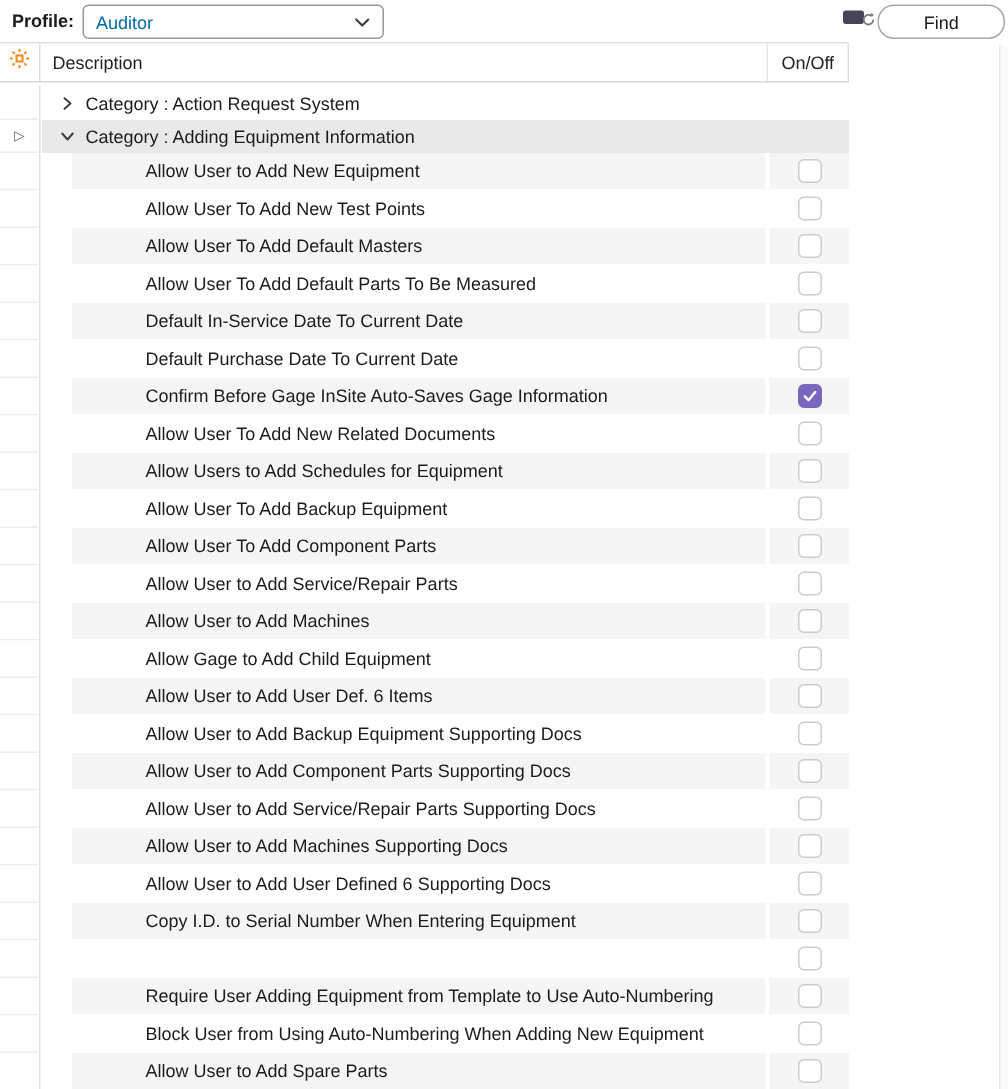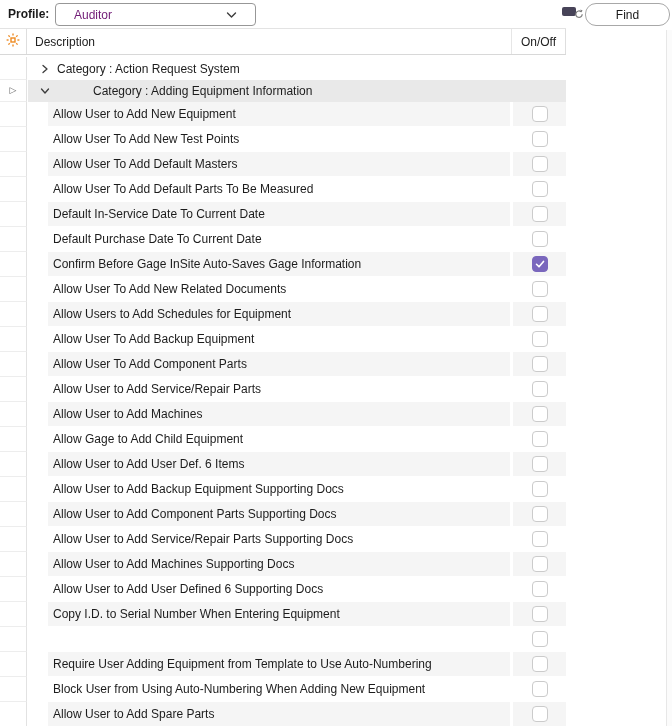--- a/index.html
+++ b/index.html
@@ -7,21 +7,21 @@
     width:672px;height:726px;overflow:hidden;position:relative;
     background:#ffffff;font-family:"Liberation Sans",sans-serif;
     -webkit-font-smoothing:antialiased;
   }
   
   .topbar{position:absolute;top:0;left:0;width:584px;height:28px;background:#fff;}
   .profile-label{position:absolute;left:8px;top:7px;font-size:12px;font-weight:bold;color:#1a1a1a;}
   .profile-select{
     position:absolute;left:55px;top:3px;width:201px;height:23px;box-sizing:border-box;
     border:1px solid #979797;border-radius:4px;background:#fff;
-    display:flex;align-items:center;padding:0 18px;font-size:12px;color:#701a75;cursor:default;
+    display:flex;align-items:center;padding:0 8px;font-size:12px;color:#0369a1;cursor:default;
   }
   .profile-select .chev{margin-left:auto;display:flex;align-items:center;}
   .sync-icon{position:absolute;left:562px;top:6px;width:22px;height:17px;}
   .sync-icon .rect{position:absolute;left:0;top:1px;width:14px;height:9px;background:#474358;border-radius:2px;}
   .sync-icon .refresh{position:absolute;right:0;bottom:0;}
   .find-button{
     position:absolute;left:585px;top:3px;width:85px;height:23px;box-sizing:border-box;
     border:1px solid #a8a8a8;border-radius:11px;background:#fff;
     font-size:12px;color:#1a1a1a;display:flex;align-items:center;justify-content:center;cursor:default;
   }
@@ -39,30 +39,30 @@
   
   .grid-body{position:absolute;top:57px;left:0;width:672px;text-align:right;}
   .row{position:relative;width:566px;}
   .gutter-cell{position:absolute;left:0;top:0;width:27px;height:100%;box-sizing:border-box;
     background:#fff;border-right:1px solid #e2e2e2;border-bottom:1px solid #ededed;
     display:flex;align-items:center;justify-content:center;}
   .row-indicator{font-size:9px;color:#666;line-height:1;}
   .cat-row{height:23px;}
   .cat-row.selected{height:22px;}
   .cat-body{position:absolute;left:28px;top:0;width:538px;height:100%;display:flex;align-items:center;background:#fff;}
-  .cat-row.selected .cat-body{background:#e9e9e9;gap:36px;}
+  .cat-row.selected .cat-body{background:#e9e9e9;}
   .cat-chevron{width:10px;margin-left:12px;margin-right:7px;display:flex;align-items:center;}
   .cat-label{font-size:12px;color:#1c1c1c;white-space:nowrap;}
   .item-row{height:25px;}
   .desc-cell{position:absolute;left:48px;top:0;height:24px;width:462px;box-sizing:border-box;
     display:flex;align-items:center;padding-left:5px;background:#fff;}
   .onoff-cell{position:absolute;left:513px;top:0;height:24px;width:53px;
     display:flex;align-items:center;justify-content:center;background:#fff;}
   .item-row.odd .desc-cell,.item-row.odd .onoff-cell{background:#f5f5f5;}
-  .item-label{font-size:12px;color:#1c1c1c;white-space:nowrap;}
+  .item-label{font-size:12px;color:#1c1c1c;white-space:nowrap;margin-left:44px;}
   .checkbox{width:16px;height:16px;box-sizing:border-box;border:1px solid #cbcbcb;border-radius:4px;
     background:#fff;display:flex;align-items:center;justify-content:center;cursor:default;}
   .checkbox.checked{background:#7a67bd;border-color:#7a67bd;}
   
   .scroll-track{position:absolute;left:666px;top:30px;width:6px;height:696px;box-sizing:border-box;
     background:#fbfbfb;border-left:1px solid #e7e7e7;}
 </style>
 </head>
 <body>
 

